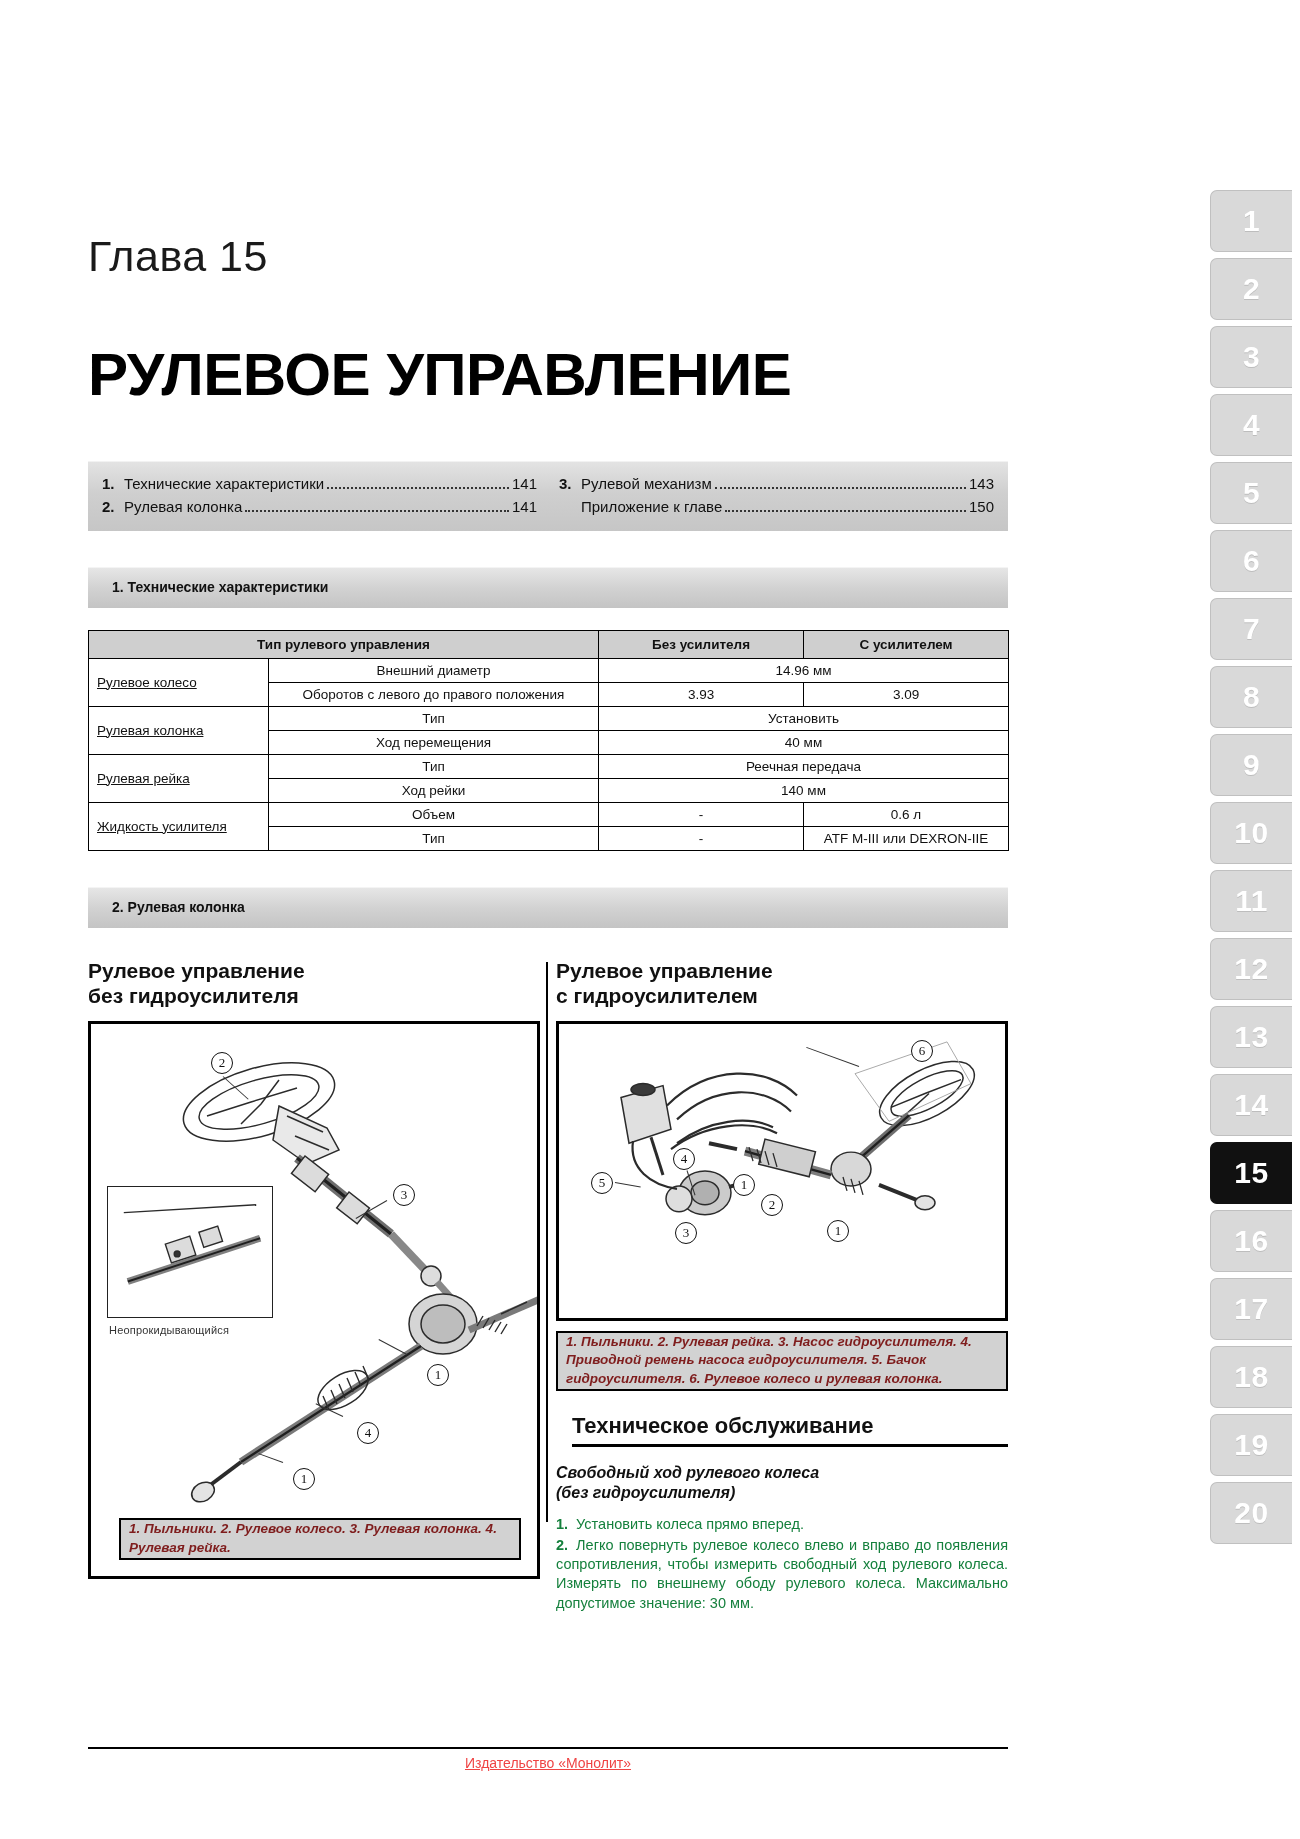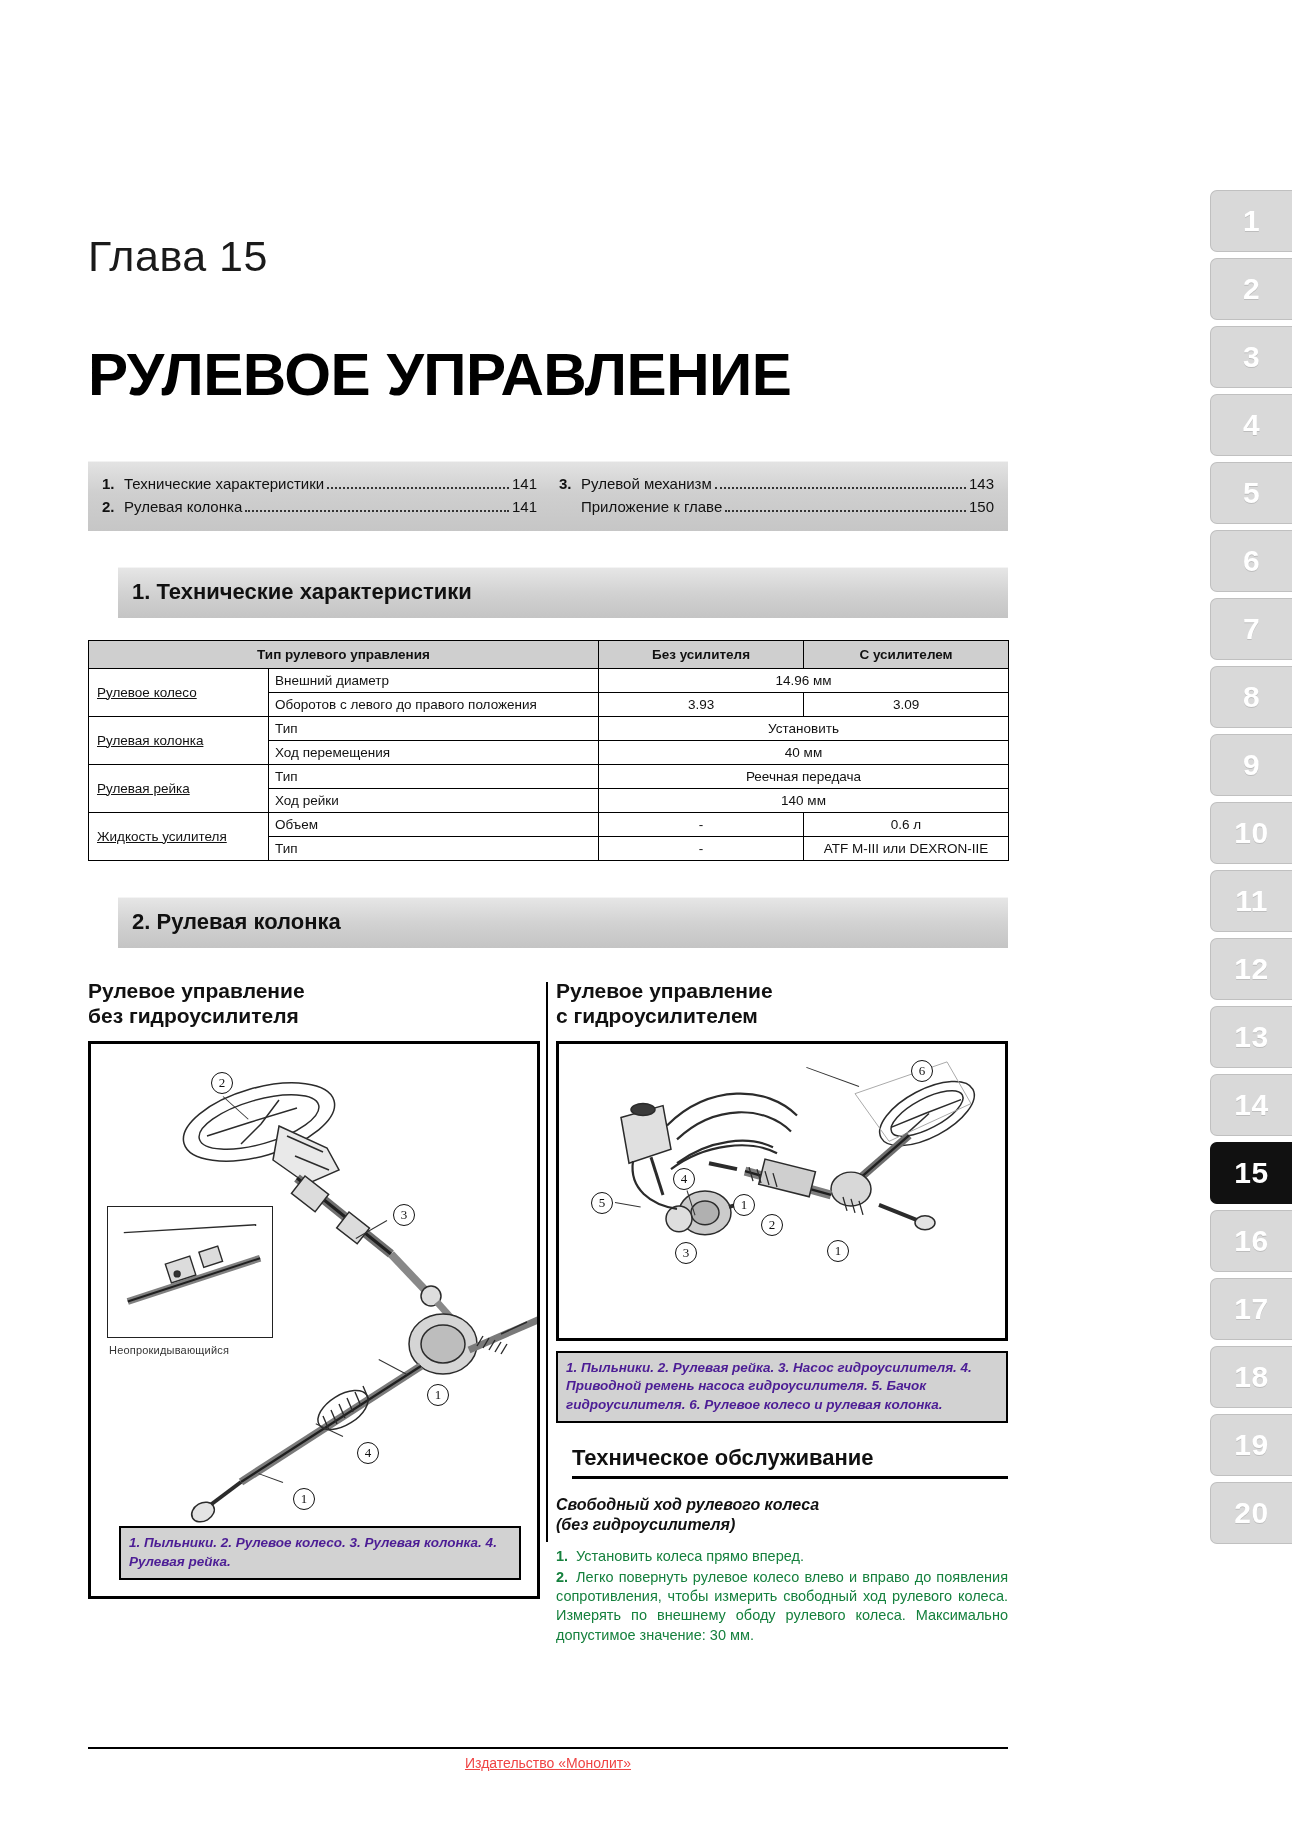--- a/index.html
+++ b/index.html
@@ -99,25 +99,24 @@
     margin: 0 3px 4px 3px;
     min-width: 10px;
   }
   .toc-pg { flex: none; font-weight: normal; }
 
   
   .sec-bar {
     margin-top: 36px;
     background: linear-gradient(to bottom, #e6e6e6 0%, #d2d2d2 50%, #c4c4c4 100%);
     border-top: 1px solid #f4f4f4;
-    padding: 11px 14px 13px 14px;
-    font-size: 22px;
-    font-weight: bold;
-    color: #111;
-    margin-left: 30px;
+    padding: 11px 14px 13px 24px;
+    font-size: 14px;
+    font-weight: bold;
+    color: #111;
   }
 
   
   table.spec {
     margin-top: 22px;
     width: 920px;
     border-collapse: collapse;
     font-size: 13.5px;
     color: #111;
     table-layout: fixed;
@@ -134,21 +133,21 @@
     font-weight: bold;
     text-align: center;
     height: 28px;
   }
   table.spec td.grp {
     text-align: left;
     font-weight: normal;
     padding-left: 8px;
     text-decoration: underline;
   }
-  table.spec td.param { text-align: left; margin-top: 36px; }
+  table.spec td.param { text-align: center; margin-top: 36px; }
   table.spec td.val { text-align: center; }
   .th-outer { border-width: 2px; }
 
   
   .cols {
     margin-top: 30px;
     display: flex;
     gap: 0;
     position: relative;
   }
@@ -175,26 +174,26 @@
     position: relative;
     overflow: hidden;
   }
   .fig-box.left  { height: 558px; }
   .fig-box.right { height: 300px; }
 
   .fig-caption {
     background: #d2d2d2;
     border: 2px solid #000;
     margin: 8px 8px 8px 8px;
-    padding: 6px 8px;
+    padding: 0 8px;
     font-size: 13.5px;
     font-style: italic;
     font-weight: bold;
     line-height: 1.38;
-    color: #4c1d95;
+    color: #7f1d1d;
   }
   .fig-caption.outside {
     margin: 10px 0 0 0;
   }
 
   
   .callout {
     position: absolute;
     width: 22px; height: 22px;
     border: 1.6px solid #111;

